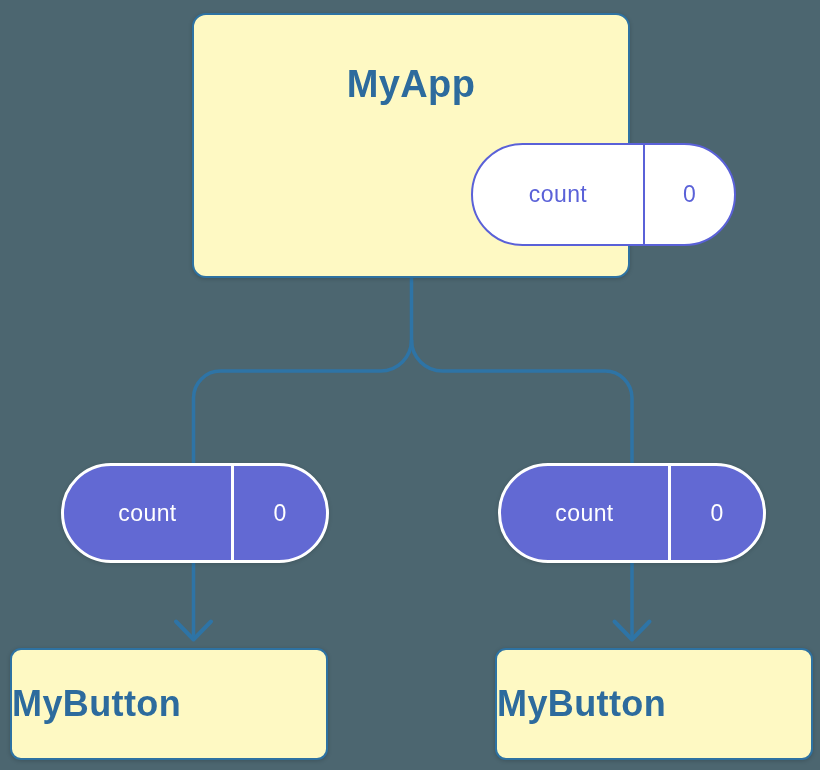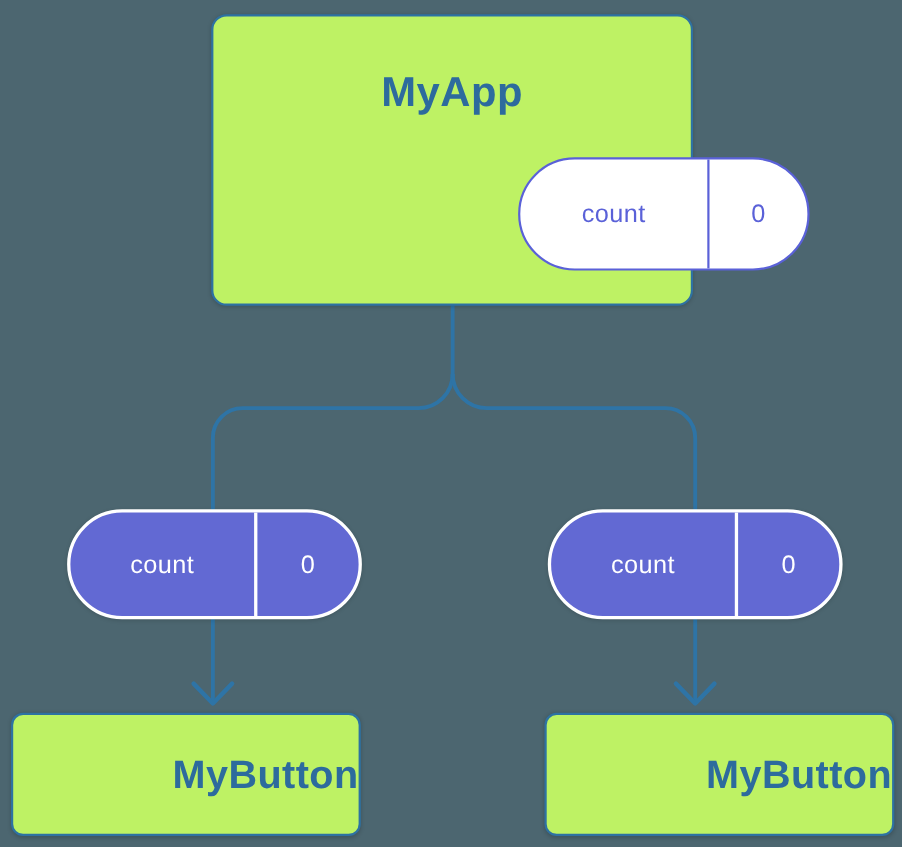--- a/index.html
+++ b/index.html
@@ -8,42 +8,42 @@
     background: #4C6670;
     font-family: "Liberation Sans", sans-serif;
     position: relative;
     overflow: hidden;
   }
   .stage { position: absolute; inset: 0; width: 820px; height: 770px; }
   svg.connectors { position: absolute; left: 0; top: 0; display: block; }
 
   .card {
     position: absolute;
-    background: #bef264;
+    background: #fef9c3;
     border: 2.5px solid #2E72A2;
     box-shadow: 0 1px 4px rgba(0,0,0,0.18);
   }
   .card--root {
     left: 192px; top: 13px; width: 438px; height: 265px;
     border-radius: 14px;
   }
   .card__title {
     color: #2D6B9D;
     font-weight: 600;
     letter-spacing: 0.4px;
     text-align: center;
   }
   .card--root .card__title {
     font-size: 38px;
     margin-top: 48px;
   }
   .card--child {
     width: 318px; height: 112px; top: 648px;
     border-radius: 11px;
-    display: flex; align-items: center; justify-content: flex-end;
+    display: flex; align-items: center; justify-content: flex-start;
   }
   .card--child .card__title { font-size: 36px; }
   .card--child-left { left: 10px; }
   .card--child-right { left: 495px; }
 
   .pill {
     position: absolute;
     display: flex;
     align-items: stretch;
     border-radius: 999px;

